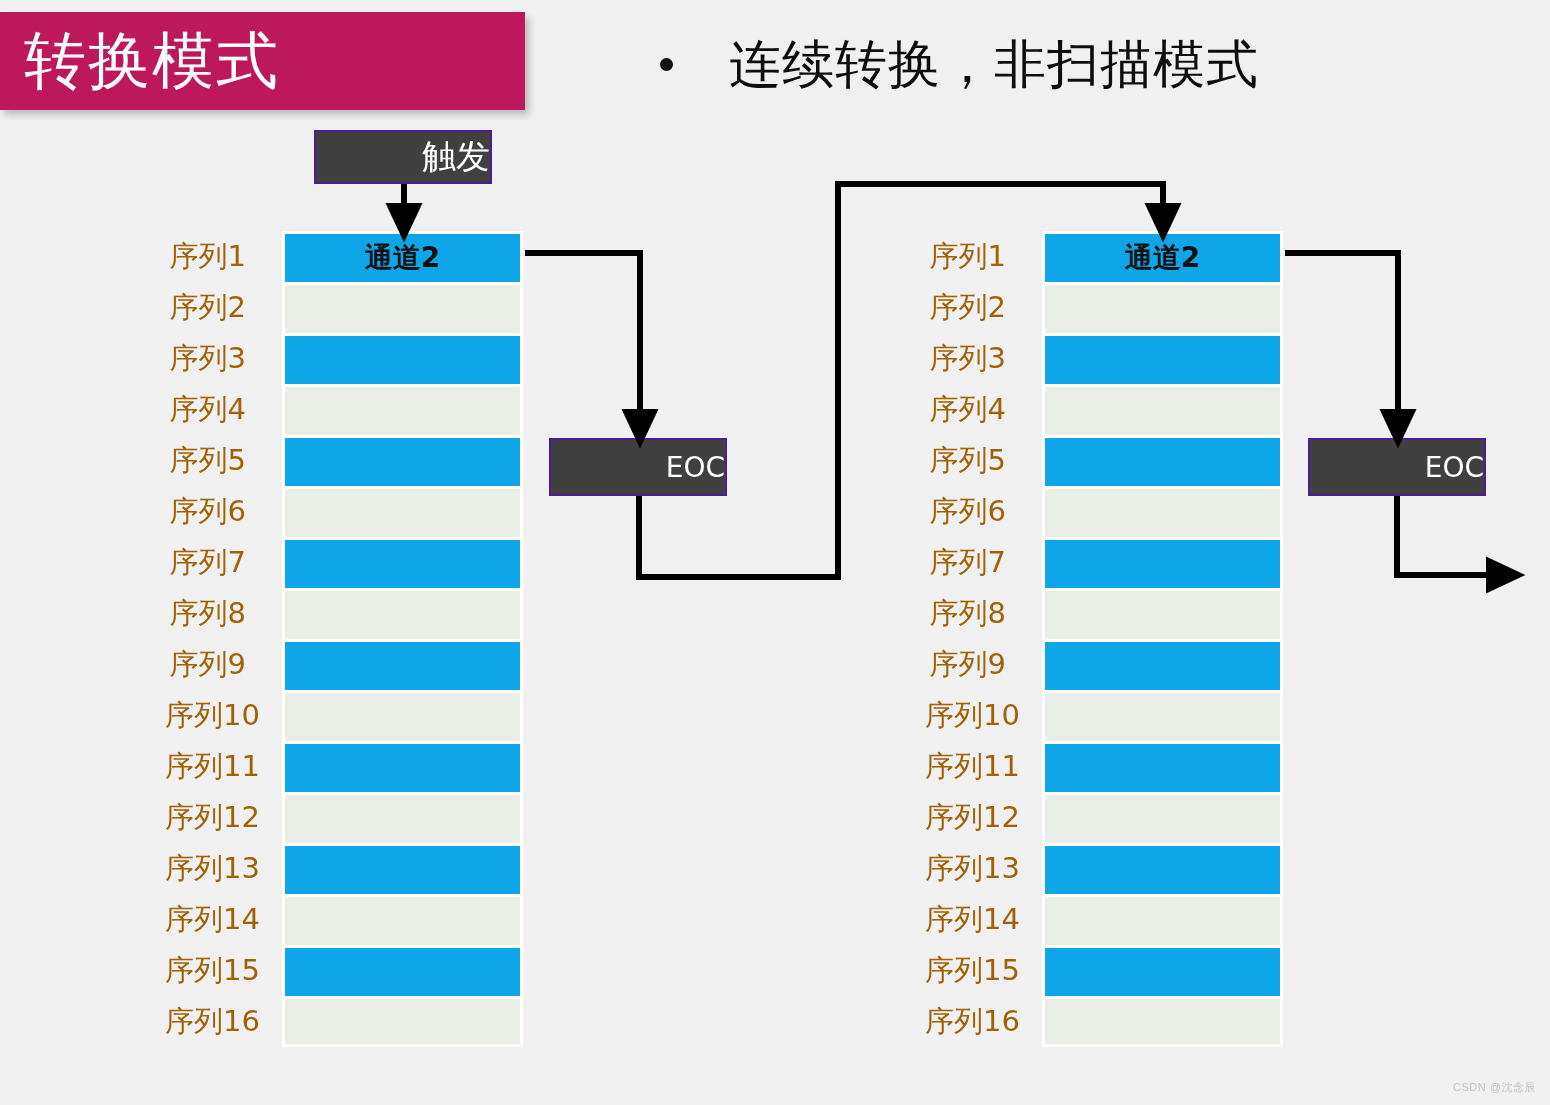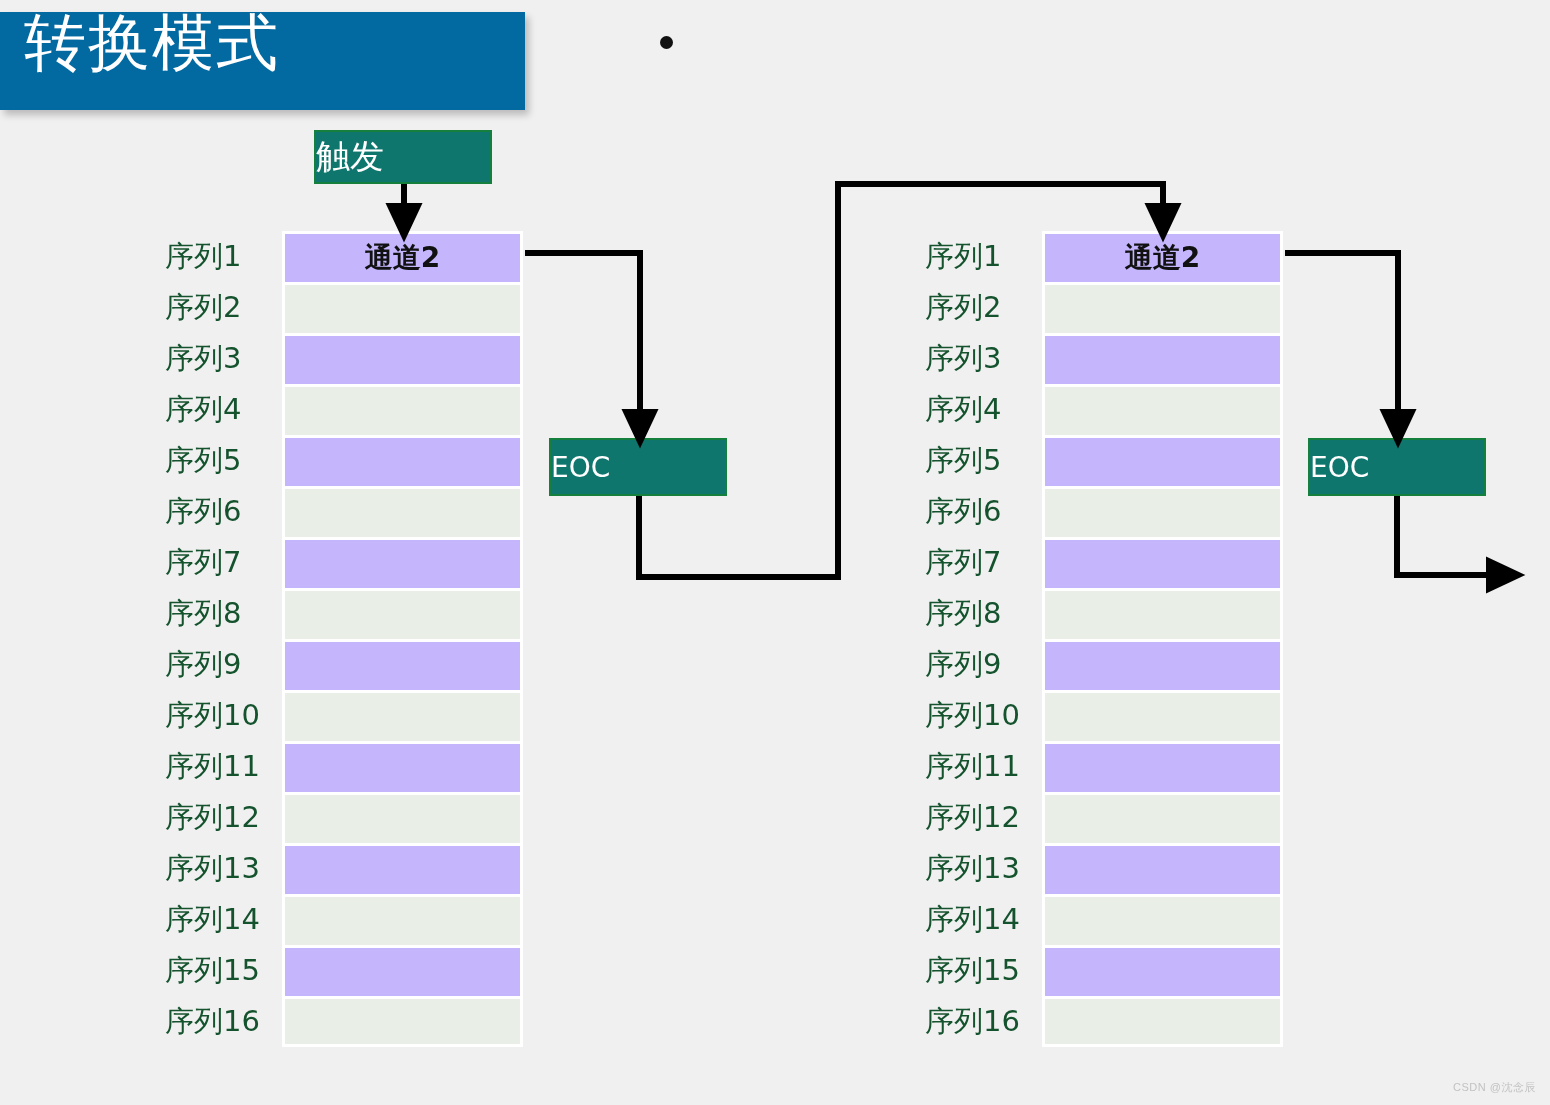--- a/index.html
+++ b/index.html
@@ -16,24 +16,24 @@
     color: #1a1a1a;
   }
 
   
   #title-banner {
     position: absolute;
     left: 0;
     top: 12px;
     width: 525px;
     height: 98px;
-    background: #0369a1;
+    background: #be185d;
     box-shadow: 4px 5px 7px rgba(0,0,0,0.22);
     display: flex;
-    align-items: flex-start;
+    align-items: center;
     box-sizing: border-box;
     padding-left: 24px;
   }
   #title-banner .title-text {
     color: #ffffff;
     font-size: 62px;
     font-weight: 400;
     line-height: 1;
     letter-spacing: 2px;
     font-family: "DejaVu Sans", "Liberation Sans", sans-serif;
@@ -61,26 +61,26 @@
     font-size: 52px;
     line-height: 1.1;
     color: #0d0d0d;
     font-family: "DejaVu Sans", "Liberation Sans", sans-serif;
     letter-spacing: 1px;
   }
 
   
   .green-box {
     position: absolute;
-    background: #0f766e;
-    border: 2px solid #15803d;
+    background: #404040;
+    border: 2px solid #4c1d95;
     box-sizing: border-box;
     display: flex;
     align-items: center;
-    justify-content: flex-start;
+    justify-content: flex-end;
     color: #ffffff;
     font-family: "DejaVu Sans", "Liberation Sans", sans-serif;
   }
   #trigger-box {
     left: 314px;
     top: 130px;
     width: 178px;
     height: 54px;
     font-size: 34px;
   }
@@ -100,44 +100,44 @@
   #seq-block-1 { left: 165px; }
   #seq-block-2 { left: 925px; }
 
   .seq-row {
     display: flex;
     align-items: center;
     height: 51px;
   }
   .seq-label {
     width: 117px;
-    text-align: left;
-    padding-right: 24px;
+    text-align: right;
+    padding-right: 36px;
     box-sizing: border-box;
     font-size: 29px;
-    color: #14532d;
+    color: #a16207;
     font-family: "DejaVu Sans", "Liberation Sans", sans-serif;
     white-space: nowrap;
   }
   .seq-cell {
     width: 241px;
     height: 51px;
     box-sizing: border-box;
     border: 3px solid #ffffff;
     border-bottom-width: 0;
     display: flex;
     align-items: center;
     justify-content: center;
     font-size: 28px;
     font-weight: bold;
     color: #111111;
     font-family: "DejaVu Sans", "Liberation Sans", sans-serif;
   }
   .seq-row:last-child .seq-cell { border-bottom-width: 3px; }
-  .seq-cell.dark  { background: #c4b5fd; }
+  .seq-cell.dark  { background: #0ea5e9; }
   .seq-cell.light { background: #e9efe6; }
 
   
   #connectors {
     position: absolute;
     left: 0;
     top: 0;
     width: 1550px;
     height: 1105px;
     pointer-events: none;
@@ -156,20 +156,21 @@
 </style>
 </head>
 <body>
 
 <div id="title-banner">
   <span class="title-text">转换模式</span>
 </div>
 
 <div id="bullet-line">
   <span class="bullet-dot"></span>
+  <span class="bullet-text">连续转换，非扫描模式</span>
 </div>
 
 <div class="green-box" id="trigger-box">
   <span>触发</span>
 </div>
 
 <div class="green-box eoc-box" id="eoc-box-1">
   <span>EOC</span>
 </div>
 <div class="green-box eoc-box" id="eoc-box-2">

